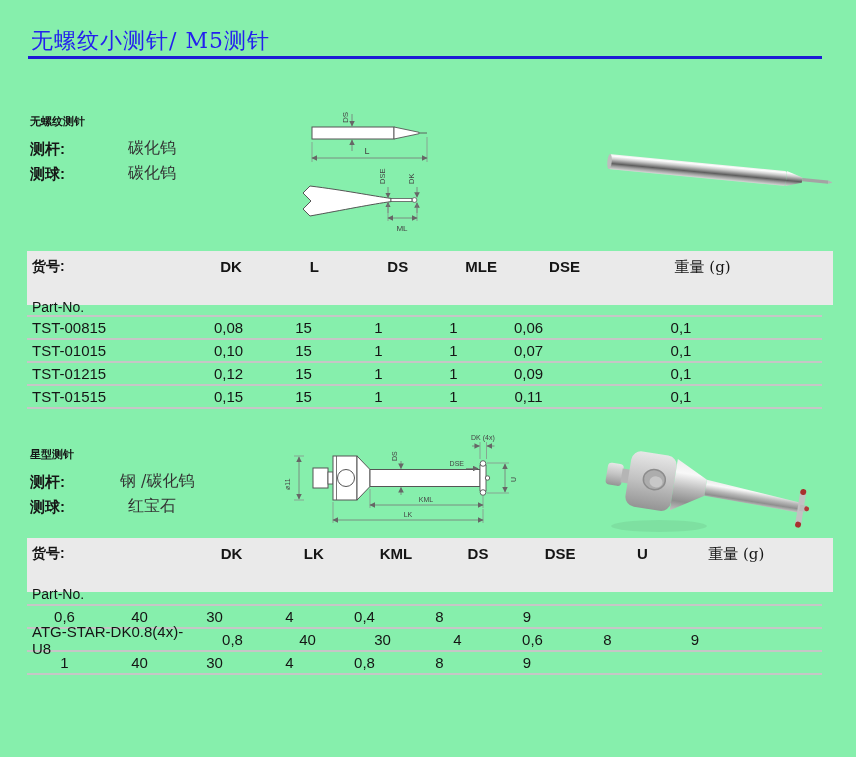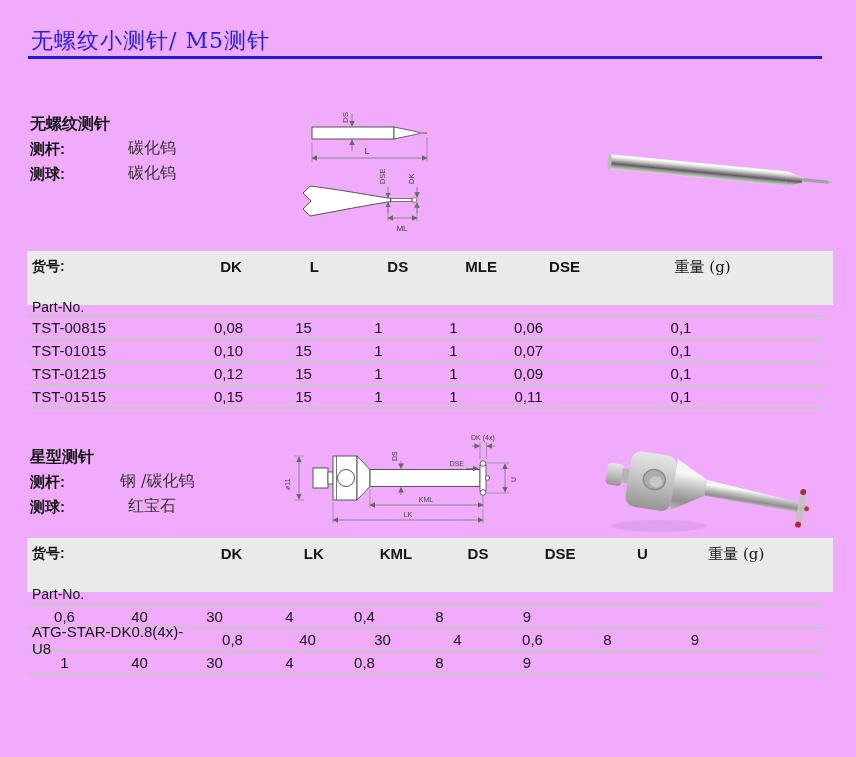--- a/index.html
+++ b/index.html
@@ -1,22 +1,22 @@
 <!DOCTYPE html>
 <html><head>
 <meta charset="utf-8">
 <style>
   html,body{margin:0;padding:0;background:#fff;}
-  .page{position:relative;width:856px;height:757px;background:#f0abfc;overflow:hidden;
+  .page{position:relative;width:856px;height:757px;background:#86efac;overflow:hidden;
         font-family:"Liberation Sans",sans-serif;color:#151515;}
   .title{position:absolute;left:31px;top:26px;font-family:"DejaVu Serif",serif;
          font-size:22px;color:#2320ee;letter-spacing:1px;}
   .title-rule{position:absolute;left:28px;top:56px;width:794px;height:3px;background:#1d1ad6;}
 
-  .sec-heading{position:absolute;font-size:16px;font-weight:bold;}
+  .sec-heading{position:absolute;font-size:11px;font-weight:bold;}
   .spec-label{position:absolute;font-size:15px;font-weight:bold;}
   .spec-value{position:absolute;font-size:16px;font-family:"DejaVu Serif",serif;color:#333;}
 
   .diagram{position:absolute;}
   .photo{position:absolute;}
   svg text{font-family:"Liberation Sans",sans-serif;fill:#444;}
 
   .tbl{position:absolute;left:27px;width:795px;}
   .tbl-head{height:54px;background:#eaeaea;width:806px;display:flex;align-items:flex-start;box-sizing:border-box;padding-top:7px;gap:12px;}
   .hc{font-weight:bold;font-size:15px;text-align:center;}

